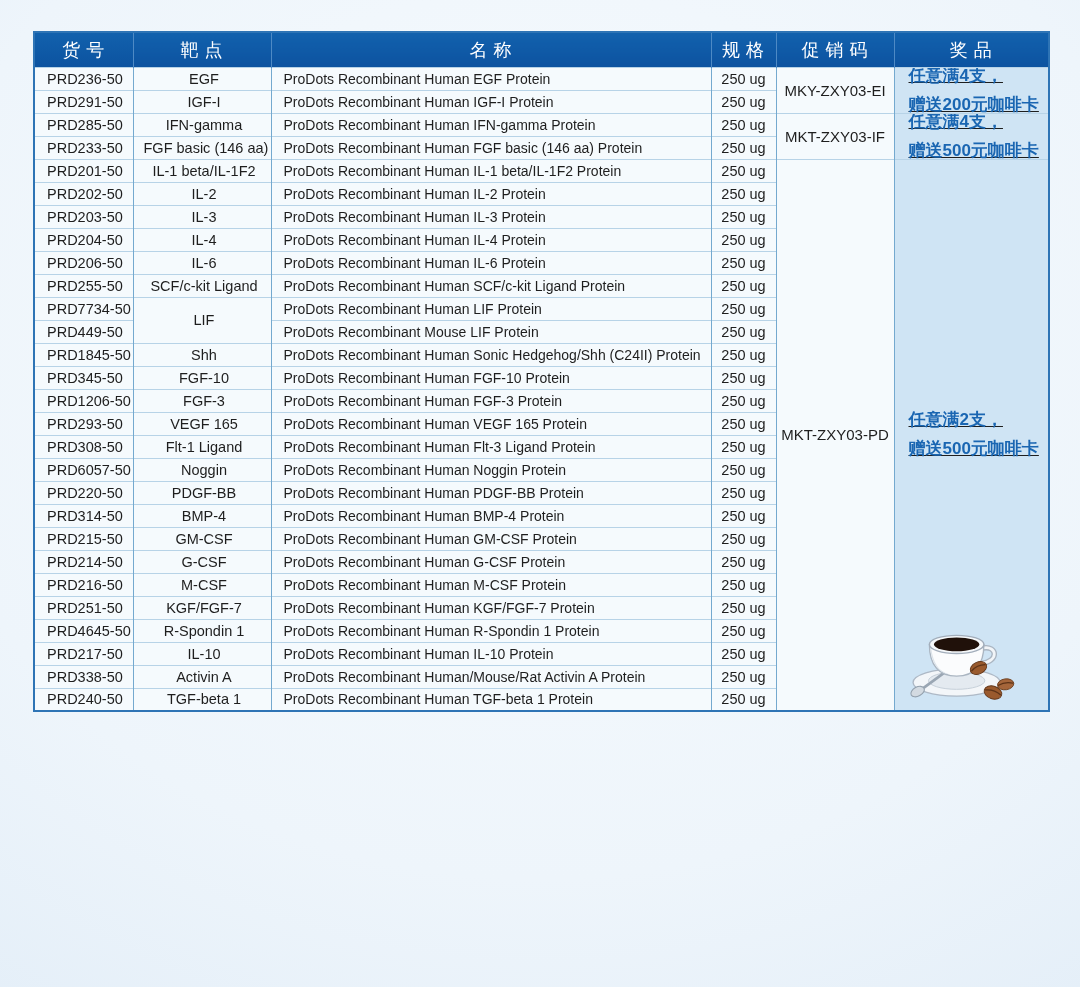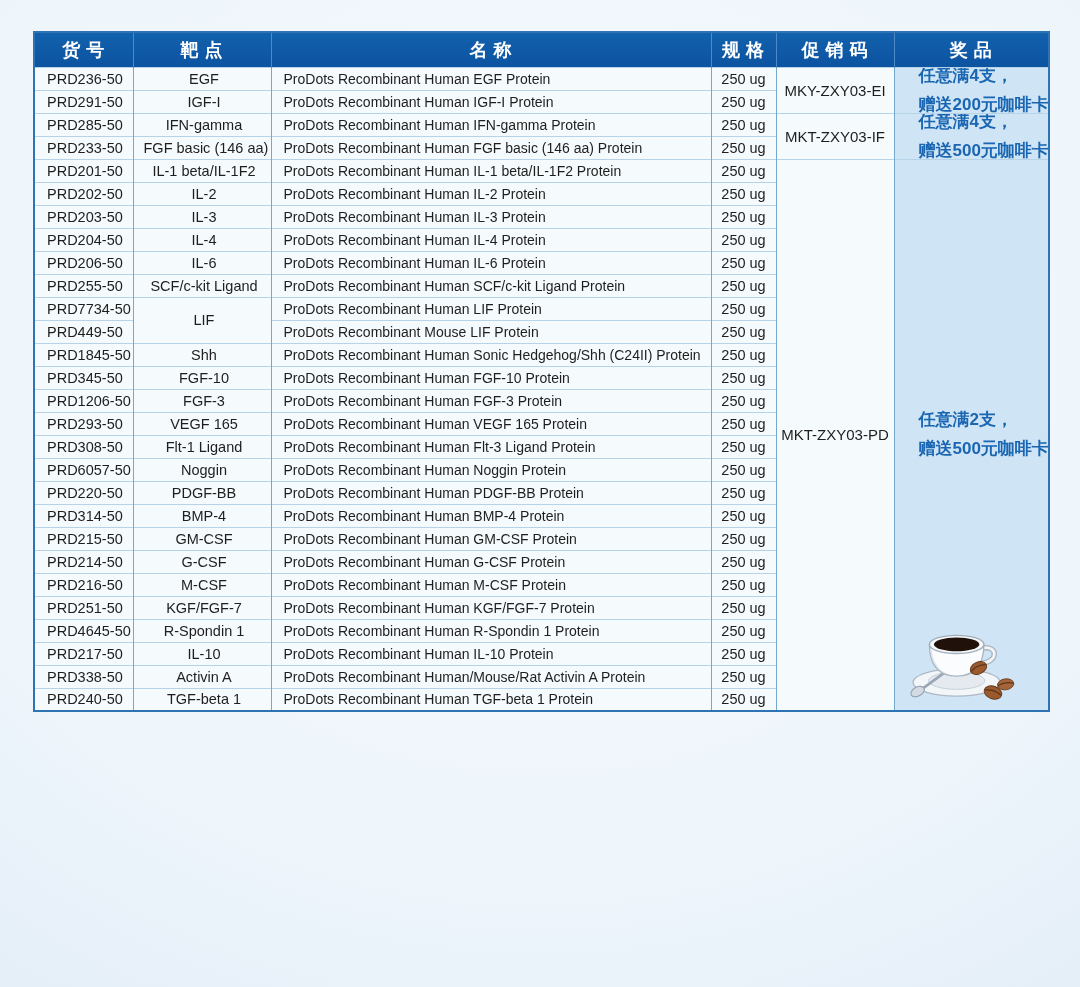--- a/index.html
+++ b/index.html
@@ -13,21 +13,21 @@
   }
   table.promo{
     position:absolute;left:33px;top:31px;width:1015px;
     border-collapse:collapse;table-layout:fixed;
     border:2px solid var(--border-outer,#2e74b5);
   }
   thead tr{height:35px;}
   th{
     background:linear-gradient(180deg,#1261ad 0%, var(--header-bg,#0c53a0) 100%);
     color:var(--header-text,#ffffff);
-    font-size:18px;font-weight:bold;
+    font-size:18px;font-weight:normal;
     letter-spacing:6px;padding-left:6px;
     border-left:1px solid #4e8ac5;
     text-align:center;vertical-align:middle;
   }
   th:first-child{border-left:none;}
   tbody tr{height:23px;}
   td{
     background:var(--row-bg,#f5fafd);
     color:var(--body-text,#1e1e1e);
     font-size:14.5px;
@@ -42,21 +42,21 @@
   td.name{padding-left:12px;padding-right:2px;font-size:14px;margin-top:40px;}
   td.size{text-align:center;padding:0 2px;}
   td.promo{text-align:center;font-size:15px;padding:0 2px;margin-left:8px;}
   td.prize{
     background:var(--prize-bg,#cfe4f4);
     position:relative;padding:0;
   }
   .prize-wrap{
     position:absolute;inset:0;
     display:flex;flex-direction:column;justify-content:center;
-    gap:9px;padding-left:24px;
+    gap:9px;padding-left:14px;text-decoration:underline;
   }
   .prize-line{
     color:var(--prize-text,#1a66b2);
     font-weight:bold;font-size:17px;line-height:20px;
   }
   .coffee{
     position:absolute;right:26px;bottom:2px;
     width:118px;height:100px;
   }
 </style>

